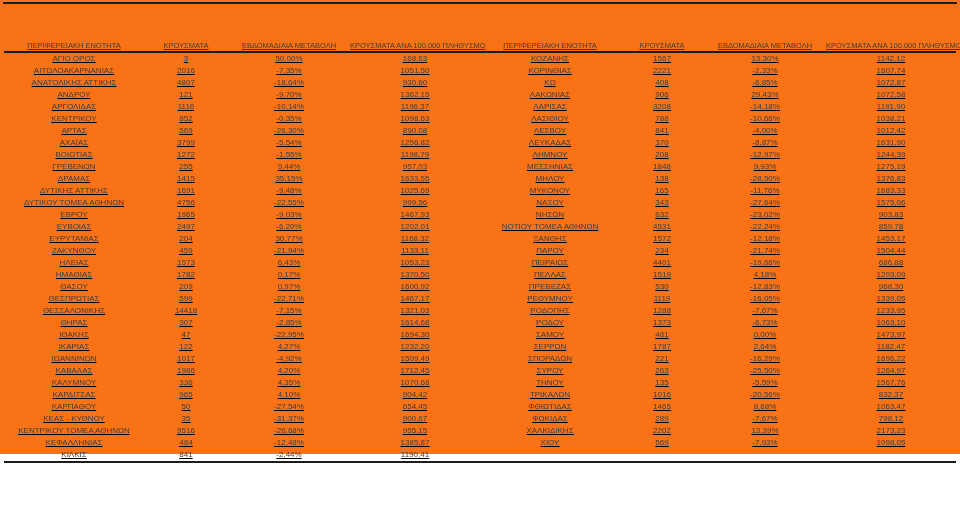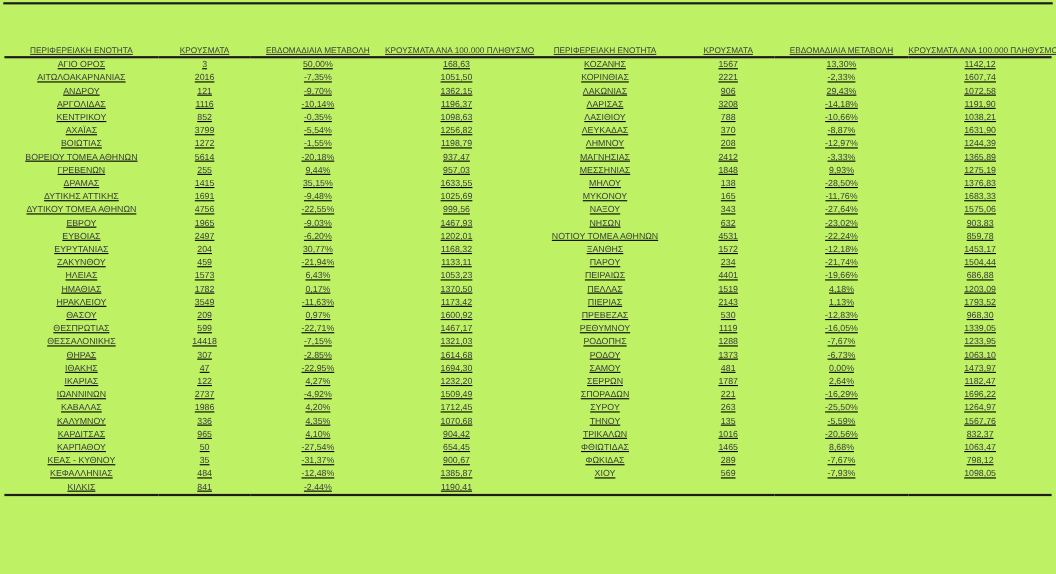--- a/index.html
+++ b/index.html
@@ -7,22 +7,22 @@
     padding: 0;
     background: #ffffff;
     width: 960px;
     height: 522px;
     overflow: hidden;
     font-family: "Liberation Sans", sans-serif;
   }
   .sheet {
     position: relative;
     width: 960px;
-    height: 522px;
-    background: #bef264;
+    height: 454px;
+    background: #f97316;
   }
   .top-rule {
     position: absolute;
     top: 2px;
     left: 3px;
     right: 3px;
     border-top: 2.5px solid #1c1c1c;
   }
   table.cases {
     position: absolute;
@@ -110,20 +110,30 @@
           <td>ΑΙΤΩΛΟΑΚΑΡΝΑΝΙΑΣ</td>
           <td>2016</td>
           <td>-7,35%</td>
           <td>1051,50</td>
           <td>ΚΟΡΙΝΘΙΑΣ</td>
           <td>2221</td>
           <td>-2,33%</td>
           <td>1607,74</td>
         </tr>
         <tr>
+          <td>ΑΝΑΤΟΛΙΚΗΣ ΑΤΤΙΚΗΣ</td>
+          <td>4807</td>
+          <td>-18,64%</td>
+          <td>930,60</td>
+          <td>ΚΩ</td>
+          <td>408</td>
+          <td>-6,85%</td>
+          <td>1072,87</td>
+        </tr>
+        <tr>
           <td>ΑΝΔΡΟΥ</td>
           <td>121</td>
           <td>-9,70%</td>
           <td>1362,15</td>
           <td>ΛΑΚΩΝΙΑΣ</td>
           <td>906</td>
           <td>29,43%</td>
           <td>1072,58</td>
         </tr>
         <tr>
@@ -140,50 +150,50 @@
           <td>ΚΕΝΤΡΙΚΟΥ</td>
           <td>852</td>
           <td>-0,35%</td>
           <td>1098,63</td>
           <td>ΛΑΣΙΘΙΟΥ</td>
           <td>788</td>
           <td>-10,66%</td>
           <td>1038,21</td>
         </tr>
         <tr>
+          <td>ΑΡΤΑΣ</td>
+          <td>569</td>
+          <td>-26,30%</td>
+          <td>890,08</td>
+          <td>ΛΕΣΒΟΥ</td>
+          <td>841</td>
+          <td>-4,00%</td>
+          <td>1012,42</td>
+        </tr>
+        <tr>
           <td>ΑΧΑΪΑΣ</td>
           <td>3799</td>
           <td>-5,54%</td>
           <td>1256,82</td>
           <td>ΛΕΥΚΑΔΑΣ</td>
           <td>370</td>
           <td>-8,87%</td>
           <td>1631,90</td>
         </tr>
         <tr>
           <td>ΒΟΙΩΤΙΑΣ</td>
           <td>1272</td>
           <td>-1,55%</td>
           <td>1198,79</td>
           <td>ΛΗΜΝΟΥ</td>
           <td>208</td>
           <td>-12,97%</td>
           <td>1244,39</td>
         </tr>
         <tr>
-          <td>ΒΟΡΕΙΟΥ ΤΟΜΕΑ ΑΘΗΝΩΝ</td>
-          <td>5614</td>
-          <td>-20,18%</td>
-          <td>937,47</td>
-          <td>ΜΑΓΝΗΣΙΑΣ</td>
-          <td>2412</td>
-          <td>-3,33%</td>
-          <td>1365,89</td>
-        </tr>
-        <tr>
           <td>ΓΡΕΒΕΝΩΝ</td>
           <td>255</td>
           <td>9,44%</td>
           <td>957,03</td>
           <td>ΜΕΣΣΗΝΙΑΣ</td>
           <td>1848</td>
           <td>9,93%</td>
           <td>1275,19</td>
         </tr>
         <tr>
@@ -270,30 +280,20 @@
           <td>ΗΜΑΘΙΑΣ</td>
           <td>1782</td>
           <td>0,17%</td>
           <td>1370,50</td>
           <td>ΠΕΛΛΑΣ</td>
           <td>1519</td>
           <td>4,18%</td>
           <td>1203,09</td>
         </tr>
         <tr>
-          <td>ΗΡΑΚΛΕΙΟΥ</td>
-          <td>3549</td>
-          <td>-11,63%</td>
-          <td>1173,42</td>
-          <td>ΠΙΕΡΙΑΣ</td>
-          <td>2143</td>
-          <td>1,13%</td>
-          <td>1793,52</td>
-        </tr>
-        <tr>
           <td>ΘΑΣΟΥ</td>
           <td>209</td>
           <td>0,97%</td>
           <td>1600,92</td>
           <td>ΠΡΕΒΕΖΑΣ</td>
           <td>530</td>
           <td>-12,83%</td>
           <td>968,30</td>
         </tr>
         <tr>
@@ -341,21 +341,21 @@
           <td>122</td>
           <td>4,27%</td>
           <td>1232,20</td>
           <td>ΣΕΡΡΩΝ</td>
           <td>1787</td>
           <td>2,64%</td>
           <td>1182,47</td>
         </tr>
         <tr>
           <td>ΙΩΑΝΝΙΝΩΝ</td>
-          <td>2737</td>
+          <td>1017</td>
           <td>-4,92%</td>
           <td>1509,49</td>
           <td>ΣΠΟΡΑΔΩΝ</td>
           <td>221</td>
           <td>-16,29%</td>
           <td>1696,22</td>
         </tr>
         <tr>
           <td>ΚΑΒΑΛΑΣ</td>
           <td>1986</td>
@@ -400,20 +400,30 @@
           <td>ΚΕΑΣ - ΚΥΘΝΟΥ</td>
           <td>35</td>
           <td>-31,37%</td>
           <td>900,67</td>
           <td>ΦΩΚΙΔΑΣ</td>
           <td>289</td>
           <td>-7,67%</td>
           <td>798,12</td>
         </tr>
         <tr>
+          <td>ΚΕΝΤΡΙΚΟΥ ΤΟΜΕΑ ΑΘΗΝΩΝ</td>
+          <td>9516</td>
+          <td>-26,68%</td>
+          <td>955,15</td>
+          <td>ΧΑΛΚΙΔΙΚΗΣ</td>
+          <td>2202</td>
+          <td>13,39%</td>
+          <td>2173,23</td>
+        </tr>
+        <tr>
           <td>ΚΕΦΑΛΛΗΝΙΑΣ</td>
           <td>484</td>
           <td>-12,48%</td>
           <td>1385,87</td>
           <td>ΧΙΟΥ</td>
           <td>569</td>
           <td>-7,93%</td>
           <td>1098,05</td>
         </tr>
         <tr>

